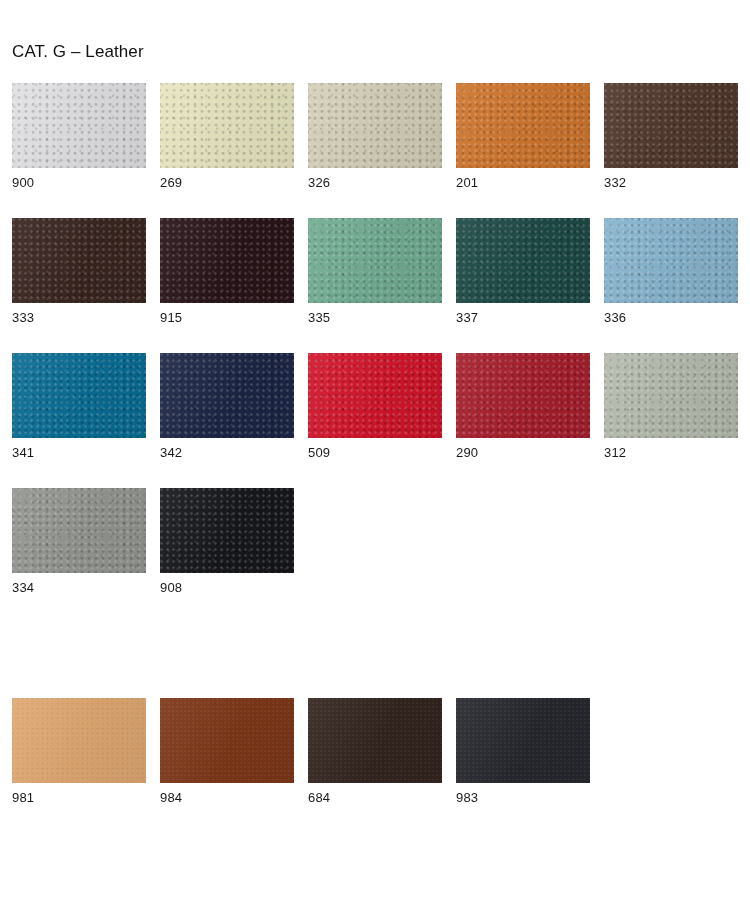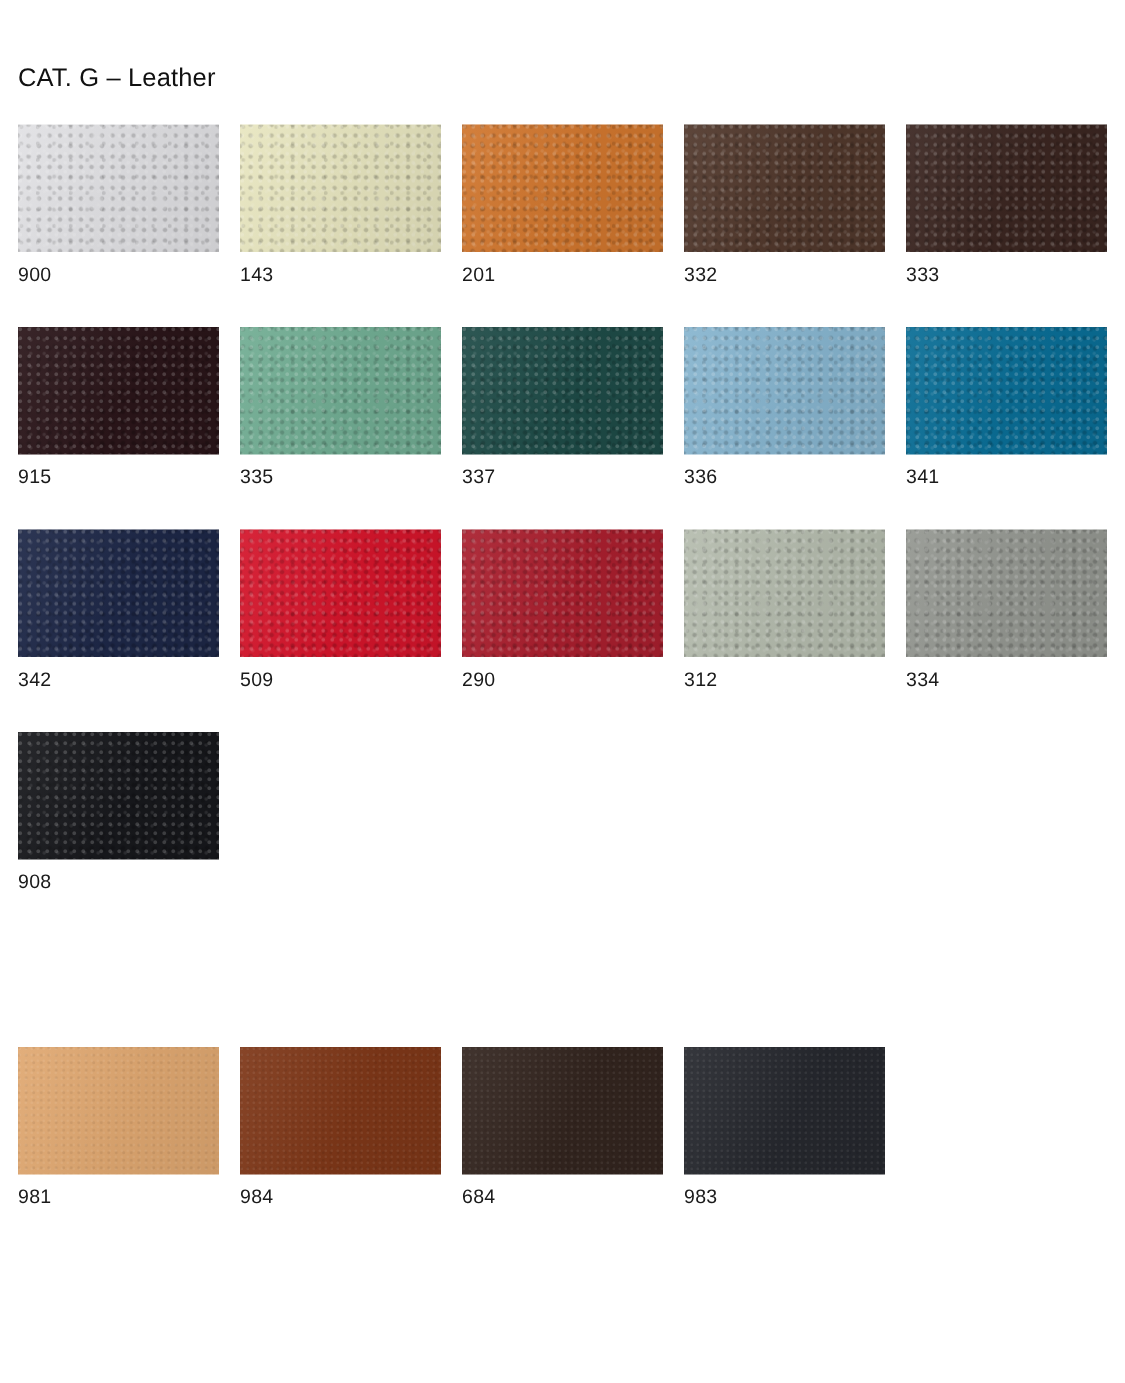--- a/index.html
+++ b/index.html
@@ -114,21 +114,25 @@
 
   <div class="section section-g">
     <h2 class="section-title">CAT. G – Leather</h2>
     <div class="swatch-grid">
         <div class="swatch-cell">
           <div class="swatch-chip grain-heavy" style="background-color: rgb(225, 225, 228);"></div>
           <div class="swatch-label">900</div>
         </div>
         <div class="swatch-cell">
           <div class="swatch-chip grain-heavy" style="background-color: rgb(232, 230, 192);"></div>
-          <div class="swatch-label">143</div>
+          <div class="swatch-label">269</div>
+        </div>
+        <div class="swatch-cell">
+          <div class="swatch-chip grain-heavy" style="background-color: rgb(213, 208, 185);"></div>
+          <div class="swatch-label">326</div>
         </div>
         <div class="swatch-cell">
           <div class="swatch-chip grain-heavy" style="background-color: rgb(208, 118, 46);"></div>
           <div class="swatch-label">201</div>
         </div>
         <div class="swatch-cell">
           <div class="swatch-chip grain-heavy" style="background-color: rgb(81, 56, 44);"></div>
           <div class="swatch-label">332</div>
         </div>
         <div class="swatch-cell">

